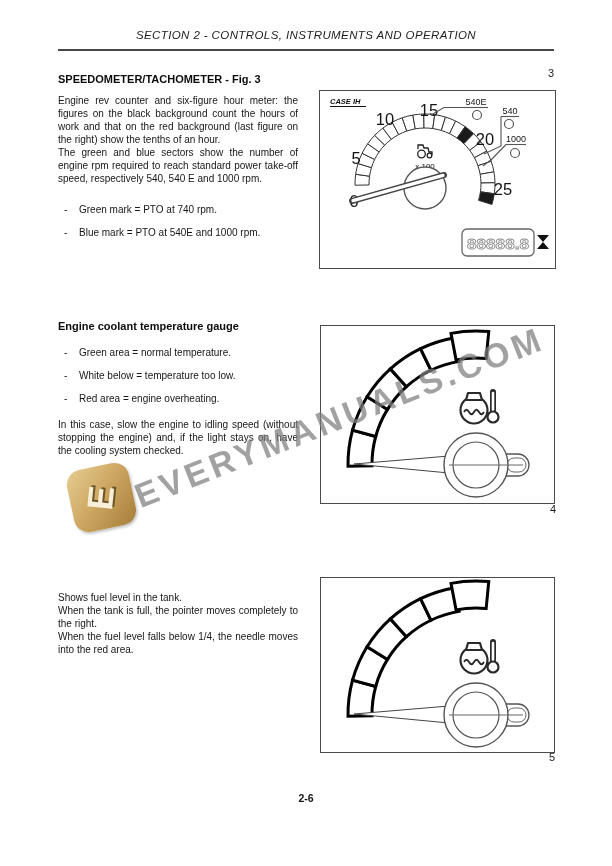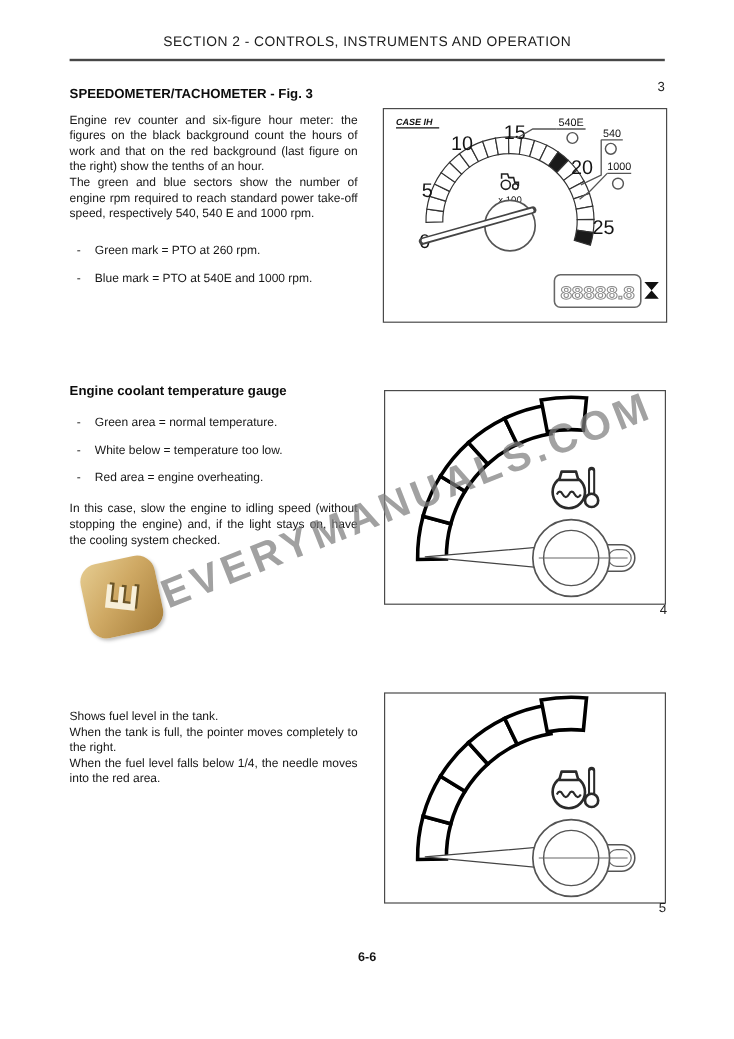--- a/index.html
+++ b/index.html
@@ -1,20 +1,20 @@
 <!DOCTYPE html>
 <html><head>
 <meta charset="utf-8">
 <style>
   html,body{margin:0;padding:0;background:#e8e8e8;}
   #page{position:relative;width:612px;height:866px;background:#ffffff;margin:0 auto;
         font-family:"Liberation Sans", sans-serif;color:#111;overflow:hidden;}
   .abs{position:absolute;}
   
-  #header-title{left:0;right:0;top:29px;text-align:center;
+  #header-title{left:0;right:0;top:29px;text-align:center;font-style:italic;
                 font-size:11.5px;letter-spacing:.4px;color:#1c1c1c;}
   #header-rule{left:58px;width:496px;top:49px;height:2px;background:#474747;}
   
   .col{left:58px;width:240px;}
   h3.sec{margin:0;font-size:11px;font-weight:bold;color:#0c0c0c;}
   .para{font-size:10px;line-height:13px;text-align:justify;color:#161616;}
   .bullet{left:58px;width:240px;font-size:10px;line-height:13px;color:#161616;}
   .bullet .dash{position:absolute;left:6px;}
   .bullet .btxt{display:block;padding-left:21px;}
   
@@ -40,21 +40,21 @@
 <div id="page">
 
   <div class="abs" id="header-title">SECTION 2 - CONTROLS, INSTRUMENTS AND OPERATION</div>
   <div class="abs" id="header-rule"></div>
 
   <h3 class="abs col sec" style="top:73px">SPEEDOMETER/TACHOMETER - Fig. 3</h3>
   <div class="abs col para" style="top:94px">Engine rev counter and six-figure hour meter: the figures on the black background count the hours of work and that on the red background (last figure on the right) show the tenths of an hour.</div>
   <div class="abs col para" style="top:146px">The green and blue sectors show the number of engine rpm required to reach standard power take-off speed, respectively 540, 540 E and 1000 rpm.</div>
   <div class="abs bullet" style="top:203px">
     <span class="dash">-</span>
-    <span class="btxt">Green mark = PTO at 260 rpm.</span>
+    <span class="btxt">Green mark = PTO at 740 rpm.</span>
   </div>
   <div class="abs bullet" style="top:226px">
     <span class="dash">-</span>
     <span class="btxt">Blue mark = PTO at 540E and 1000 rpm.</span>
   </div>
 
   <div class="abs fignum" style="left:540px;top:67px;width:14px;text-align:right">3</div>
   <div class="abs figbox" style="left:319px;top:90px;width:235px;height:177px">
     <svg width="235" height="177" viewBox="0 0 235 177">
 
@@ -208,14 +208,14 @@
       </g>
     </svg>
   </div>
   <div class="abs fignum" style="left:541px;top:751px;width:14px;text-align:right">5</div>
 
   <div class="abs" id="wm-logo">
     <span>E</span>
   </div>
   <div class="abs" id="wm-text">EVERYMANUALS.COM</div>
 
-  <div class="abs" id="footer">6-6</div>
+  <div class="abs" id="footer">2-6</div>
 </div>
 
 </body></html>

